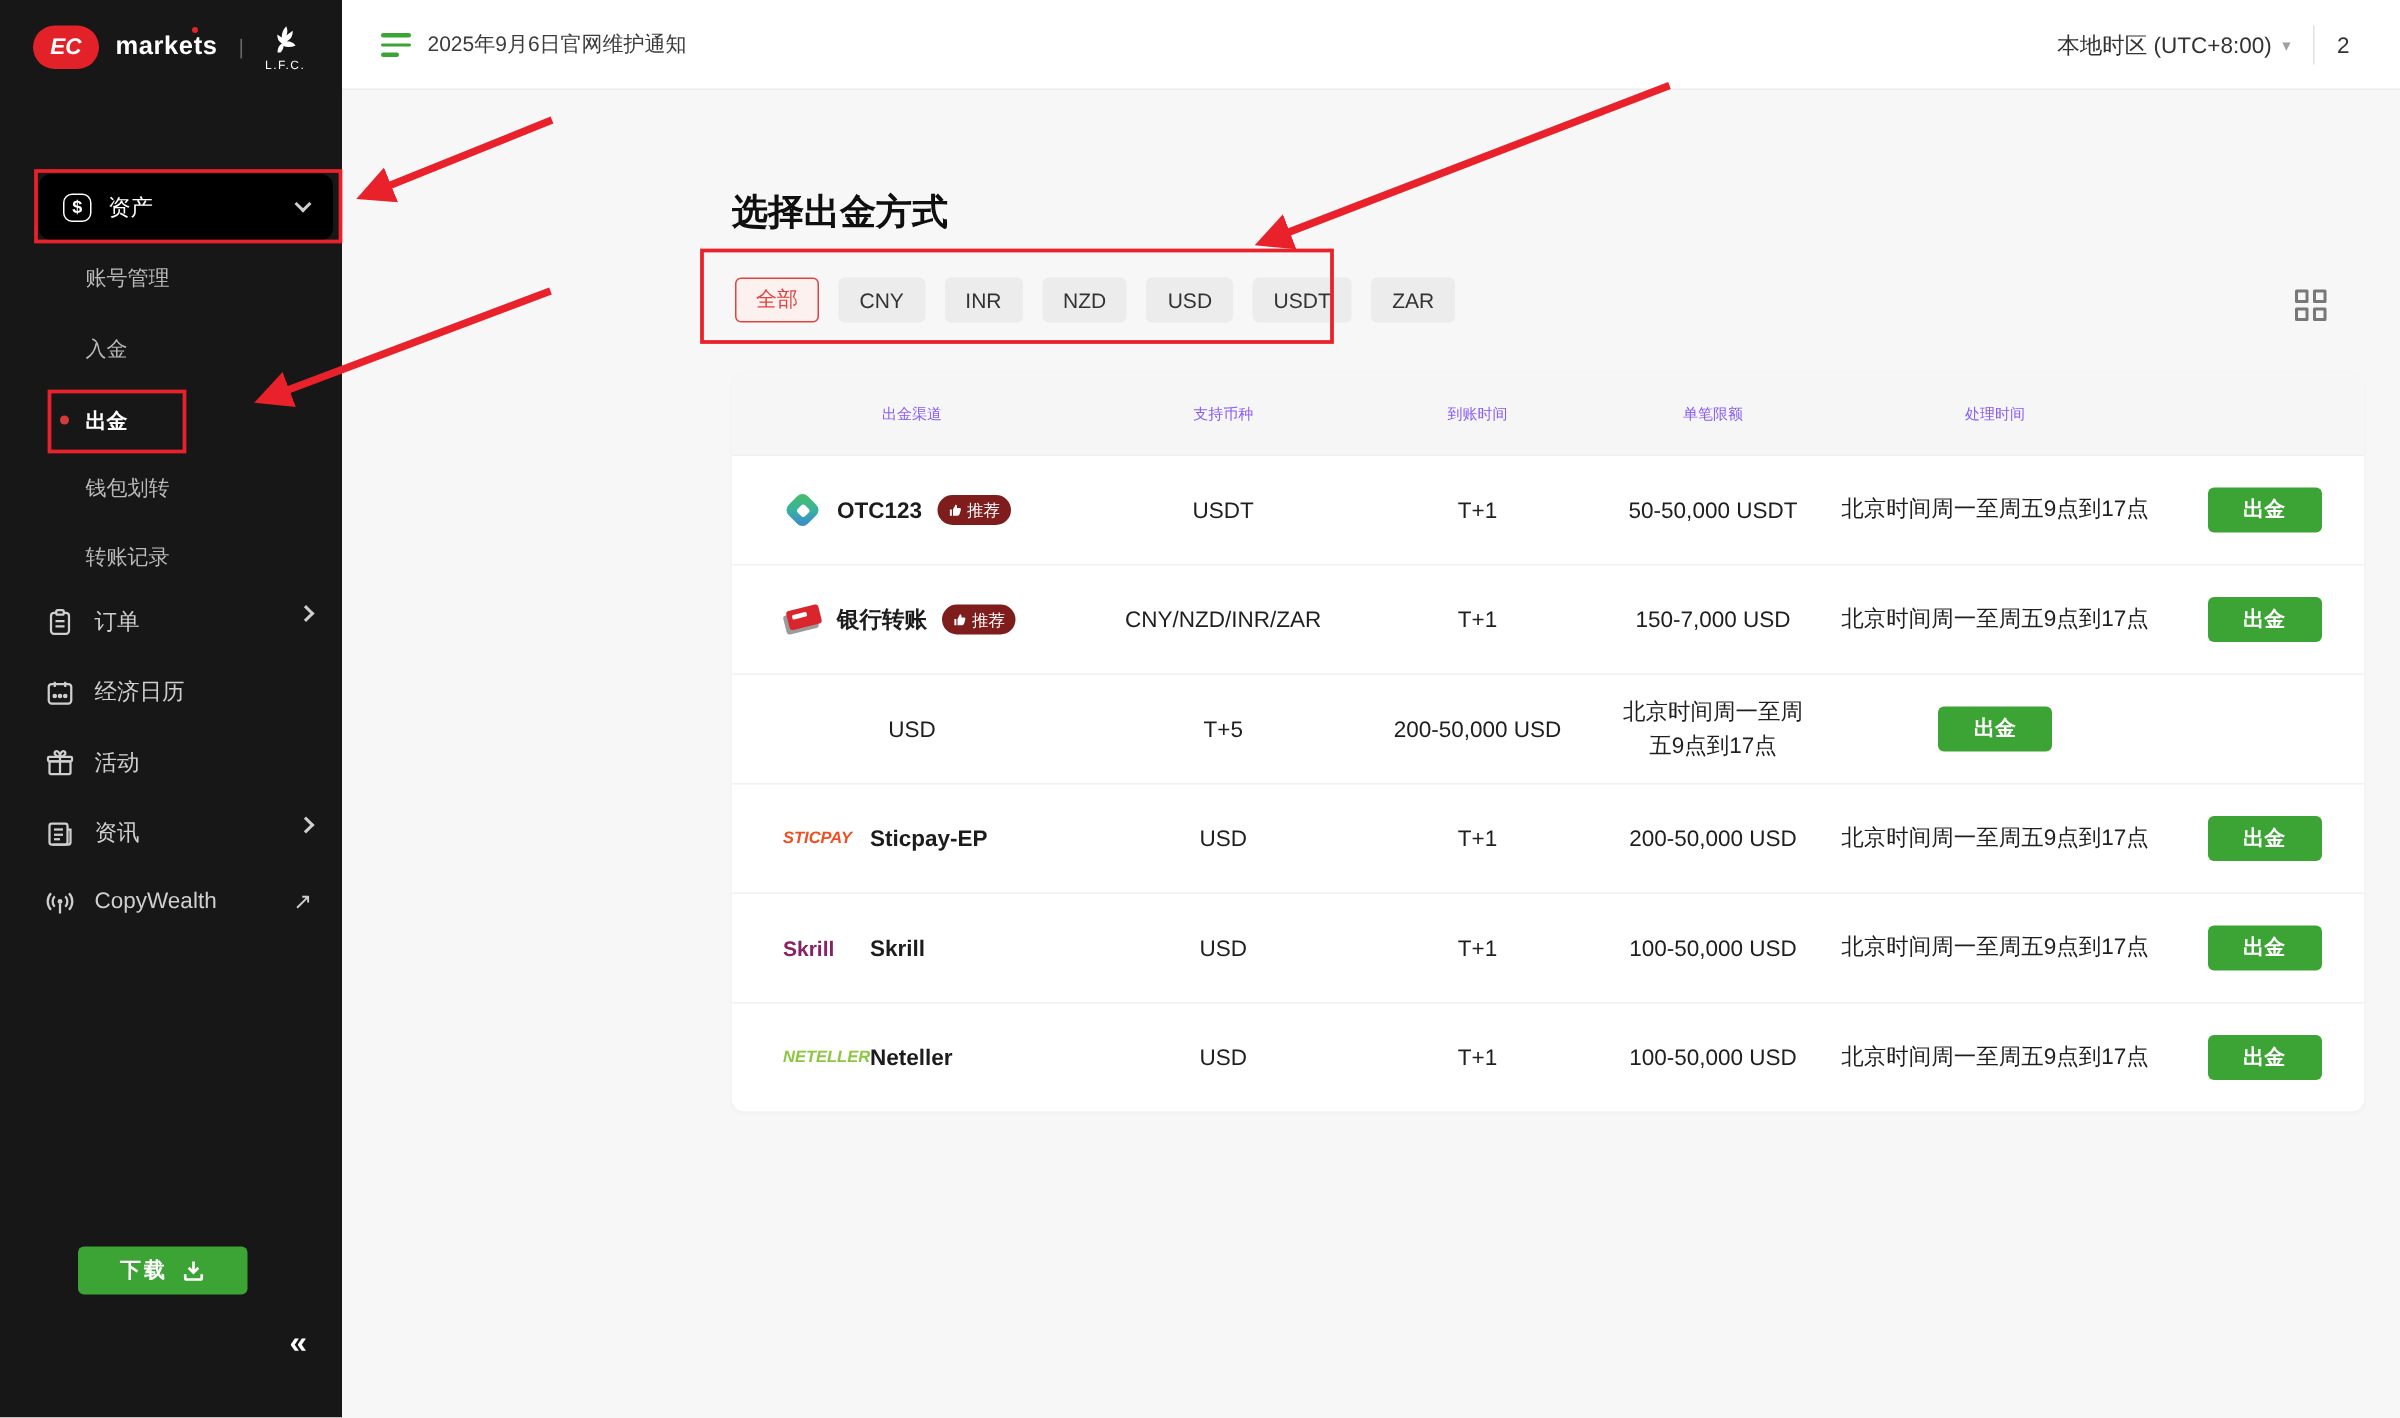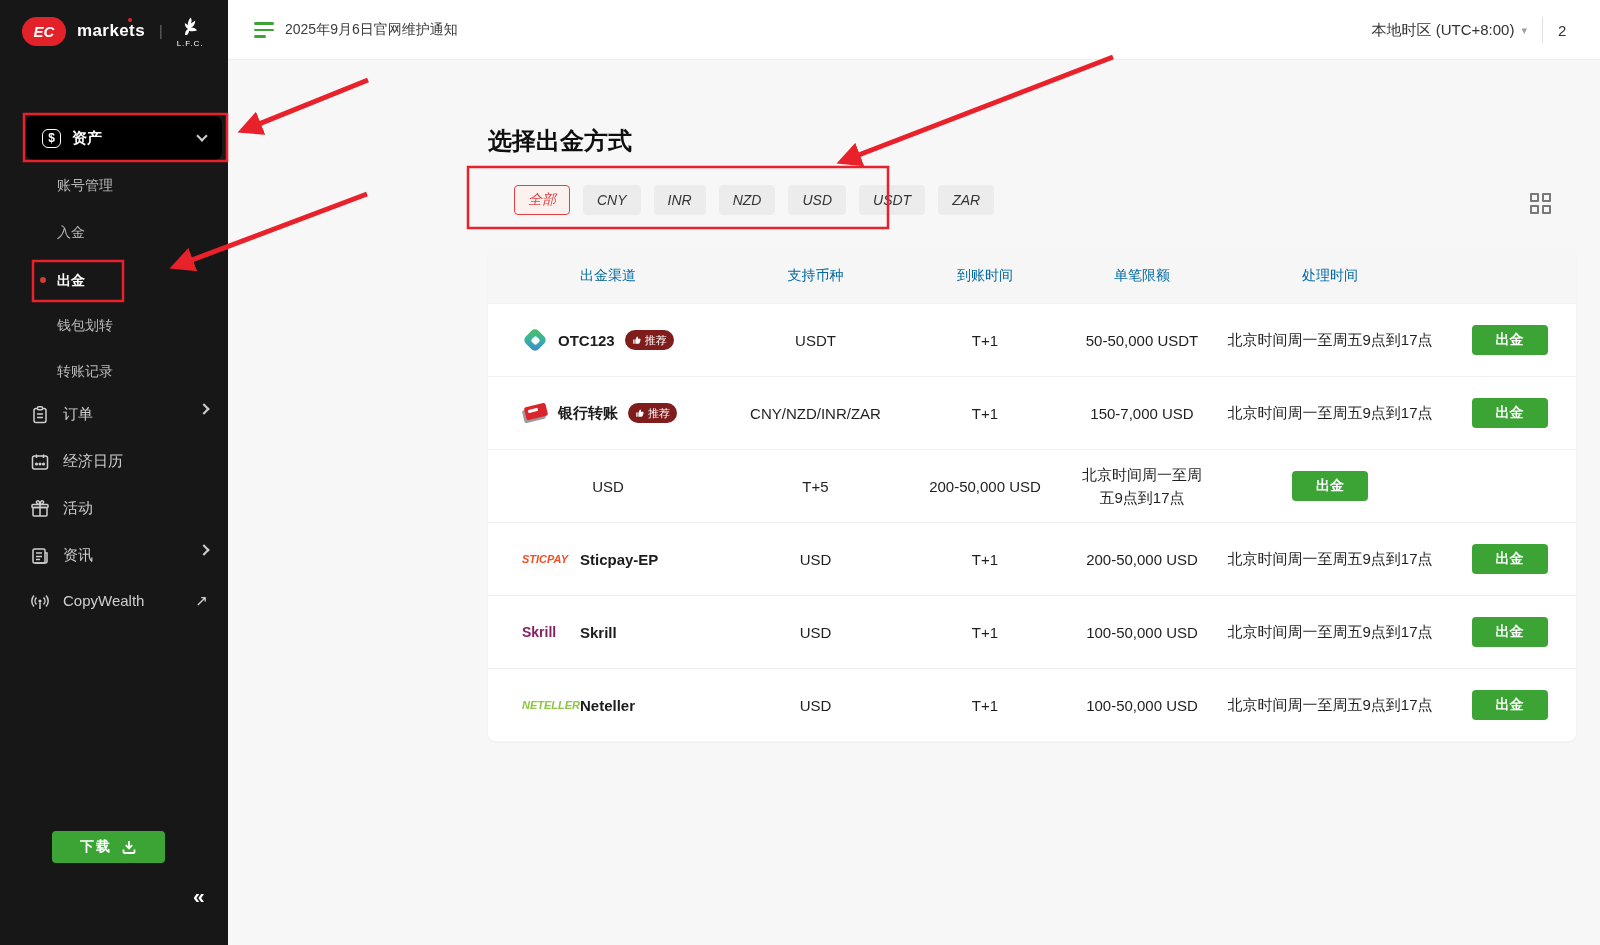--- a/index.html
+++ b/index.html
@@ -19,21 +19,21 @@
   .brand-name { color:#fff; font-weight:700; font-size:17px; letter-spacing:.4px; position:relative; }
   .brand-dot { position:absolute; top:-3px; right:13px; width:4px; height:4px; border-radius:50%; background:#e32129; }
   .logo-sep { color:#666; font-size:14px; margin:0 3px; }
   .lfc { display:flex; flex-direction:column; color:#fff; }
   .lfc-label { font-size:8px; letter-spacing:1px; margin-top:1px; }
 
   .assets-item { position:absolute; left:26px; top:116px; width:196px; height:44px;
     background:#000; border-radius:8px; display:flex; align-items:center; padding:0 16px; color:#fff; cursor:pointer; }
   .dollar-box { width:19px; height:19px; border:1.6px solid #fff; border-radius:6px;
     display:flex; align-items:center; justify-content:center; font-size:12px; font-weight:700; }
-  .assets-label { margin-left:11px; font-size:15px; font-weight:700; }
+  .assets-label { margin-left:11px; font-size:15px; font-weight:400; }
   .chev { display:inline-block; width:8px; height:8px; border-right:2px solid #cfcfcf; border-bottom:2px solid #cfcfcf; }
   .chev-down { transform:rotate(45deg); margin-left:auto; margin-top:-4px; }
   .chev-right { transform:rotate(-45deg); margin-left:auto; }
 
   .sub-item { position:absolute; left:57px; color:#b9b9b9; font-size:14px; cursor:pointer; white-space:nowrap; }
   .sub-item.active { color:#fff; font-weight:700; }
   .active-dot { position:absolute; left:-17px; top:5px; width:6px; height:6px; border-radius:50%; background:#d43a3a; }
 
   .nav-item { position:absolute; left:30px; width:178px; height:26px; display:flex; color:#cfcfcf; font-size:15px; cursor:pointer; }
   .nav-item .nicon { width:20px; height:20px; margin-right:13px; flex:0 0 auto; color:#cfcfcf; }
@@ -53,31 +53,31 @@
   .notice-icon .l1 { width:20px; } .notice-icon .l2 { width:20px; } .notice-icon .l3 { width:12px; }
   .notice-text { font-size:14px; color:#3c3c3c; }
   .topbar-right { position:absolute; right:0; top:0; height:60px; display:flex; align-items:center; }
   .tz-label { font-size:15px; color:#333; cursor:pointer; }
   .tz-caret { color:#a0a0a0; font-size:11px; margin-left:7px; cursor:pointer; }
   .tz-divider { width:1px; height:26px; background:#e0e0e0; margin:0 15px; }
   .time-clip { width:42px; overflow:hidden; font-size:15px; color:#333; white-space:nowrap; }
 
   
   .page-title { position:absolute; left:488px; top:125px; font-size:24px; font-weight:700; color:#0f0f0f; }
-  .chips { position:absolute; left:514px; top:185px; display:flex; gap:13px;font-style:italic; }
+  .chips { position:absolute; left:490px; top:185px; display:flex; gap:13px; }
   .chip { height:30px; padding:0 13px; display:flex; align-items:center; background:#ececec;
     border:1px solid #ececec; border-radius:4px; font-size:14px; color:#333; cursor:pointer; }
   .chip.active { background:#fdf1f0; border-color:#e0433f; color:#e0433f; }
   .grid-icon { position:absolute; left:1530px; top:193px; display:grid; grid-template-columns:9px 9px; gap:3px; cursor:pointer; }
   .grid-icon span { width:9px; height:9px; border:2px solid #787878; border-radius:1px; }
 
   .card { position:absolute; left:488px; top:248px; width:1088px; background:#fff;
     border-radius:8px; box-shadow:0 1px 3px rgba(0,0,0,.04); overflow:hidden; }
   .t-grid { display:grid; grid-template-columns:240px 175px 164px 150px 226px 1fr; align-items:center; }
-  .t-head { height:55px; background:#f6f6f6; color:#0369a1; font-size:14px; }
+  .t-head { height:55px; background:#f6f6f6; color:#8b5cf6; font-size:10px; }
   .t-head > div { text-align:center; }
   .t-row { height:73px; border-top:1px solid #f0f0f0; font-size:15px; color:#1f1f1f; }
   .t-row:first-of-type { border-top:none; }
   .cell-c { text-align:center; }
   .cell-channel { display:flex; align-items:center; padding-left:34px; gap:10px; }
   .ch-name { font-weight:700; color:#1c1c1c; white-space:nowrap; }
   .cell-proc { text-align:center; line-height:1.55; padding:0 8px; }
   .cell-action { display:flex; justify-content:center; }
   .wd-btn { width:76px; height:30px; background:#3ca435; border:none; border-radius:4px;
     color:#fff; font-size:14px; font-weight:700; cursor:pointer; font-family:inherit; }

